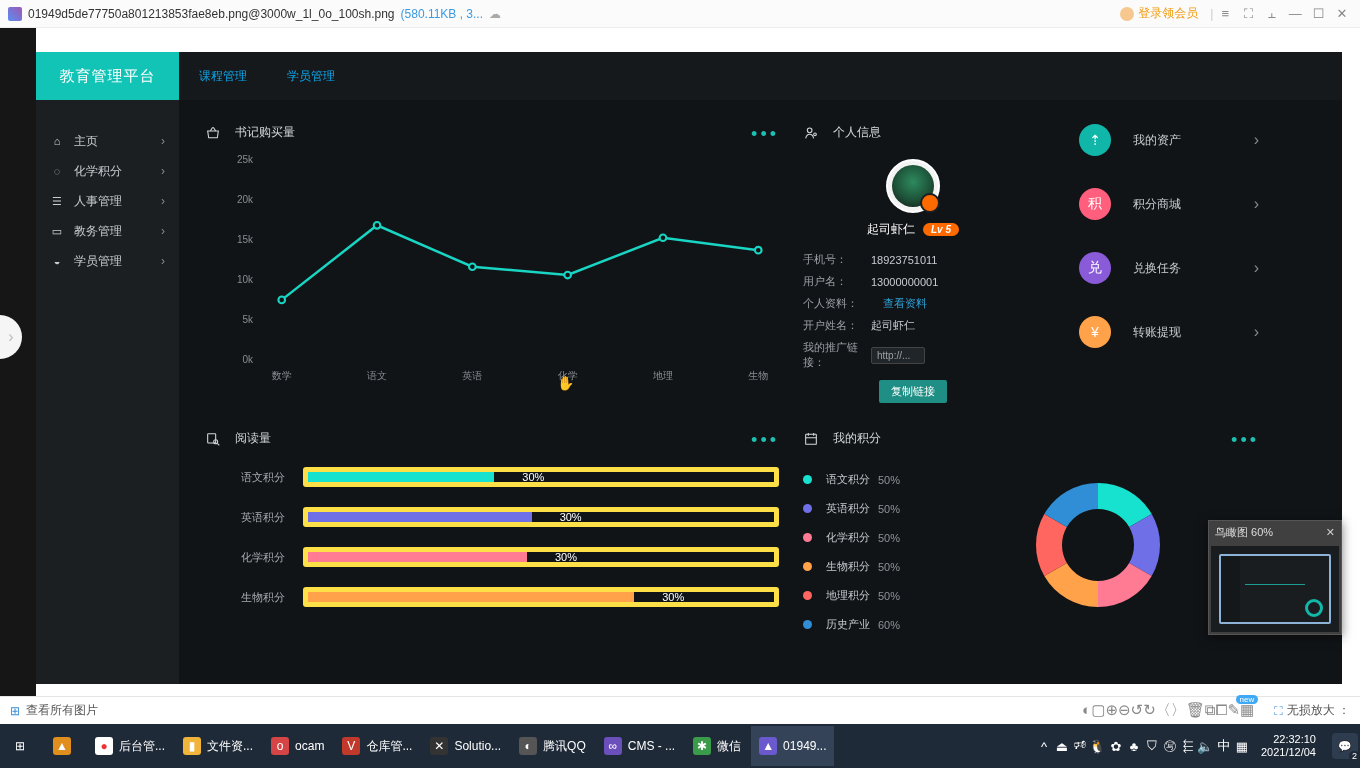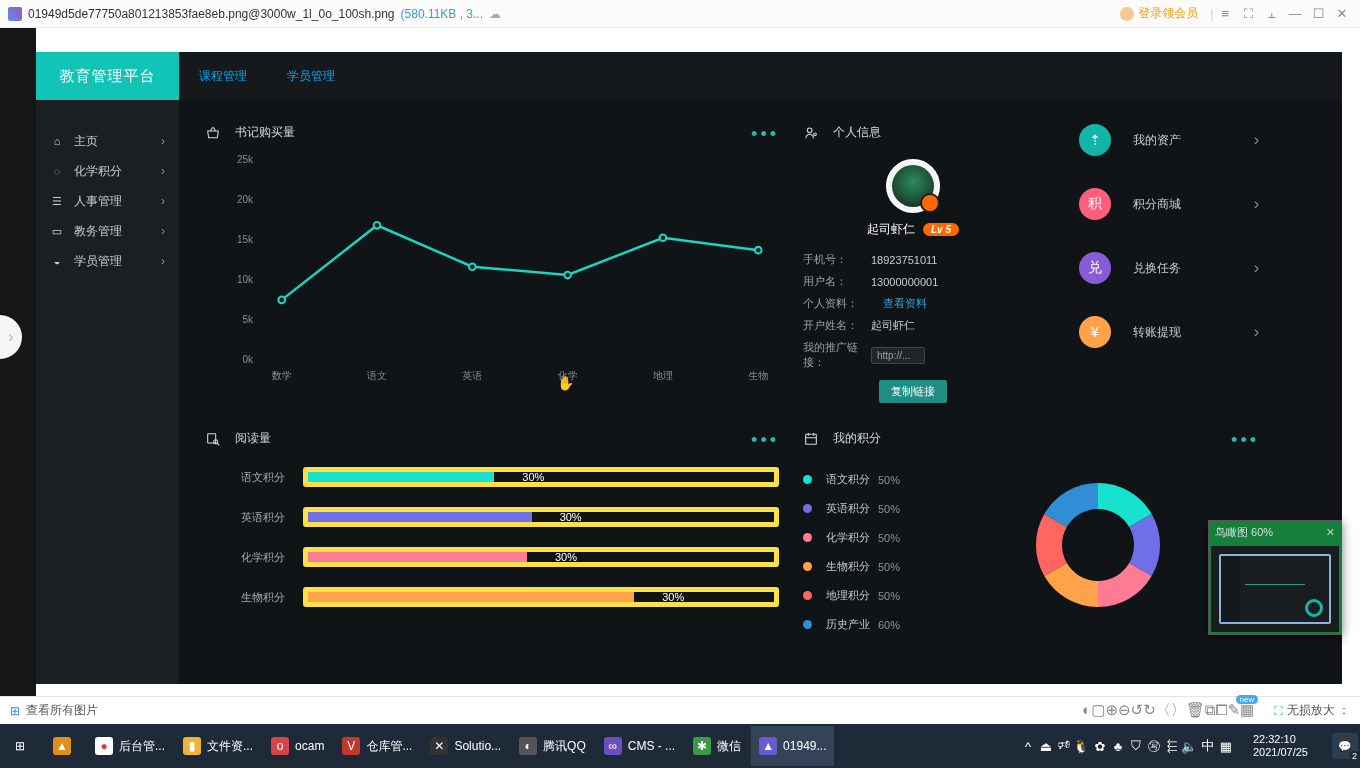--- a/index.html
+++ b/index.html
@@ -83,21 +83,21 @@
 
   
   .points-card{position:absolute;left:624px;top:330px;width:456px;}
   .legend{position:absolute;left:0;top:42px;width:140px;}
   .legend-row{display:flex;align-items:center;font-size:11px;color:#c3c8cc;margin-bottom:14px;}
   .legend-row .dot{width:9px;height:9px;border-radius:50%;margin-right:14px;}
   .legend-row .pct{color:#8d9398;margin-left:8px;}
   .donut{position:absolute;left:210px;top:30px;}
 
   
-  .birdview{position:absolute;right:18px;top:520px;width:134px;background:#15803d;border:1px solid #555;box-shadow:0 2px 10px rgba(0,0,0,.5);}
+  .birdview{position:absolute;right:18px;top:520px;width:134px;background:#404040;border:1px solid #555;box-shadow:0 2px 10px rgba(0,0,0,.5);}
   .birdview .bv-title{display:flex;justify-content:space-between;align-items:center;color:#ddd;font-size:11px;padding:4px 6px;}
   .birdview .bv-title .x{color:#ccc;cursor:default;}
   .birdview .bv-body{height:86px;background:#1a1d20;margin:2px;display:flex;align-items:center;justify-content:center;position:relative;}
   .mini-dash{position:absolute;inset:8px;border:2px solid #8db3d9;border-radius:2px;}
   .mini-dash .mini-side{position:absolute;left:0;top:0;bottom:0;width:18%;background:#14181b;}
   .mini-dash .mini-chart{position:absolute;left:22%;right:22%;top:18%;height:26%;border-bottom:1px solid #1b9c92;}
   .mini-dash .mini-donut{position:absolute;right:6%;bottom:8%;width:18px;height:18px;border:3px solid #11b7a9;border-radius:50%;}
 
   
   .viewer-bar{position:absolute;left:0;right:0;bottom:44px;height:28px;background:#fff;border-top:1px solid #e5e5e5;display:flex;align-items:center;padding:0 10px;font-size:12px;color:#555;}
@@ -105,21 +105,21 @@
   .viewer-bar .vb-spacer{flex:1;}
   .viewer-bar .tool{width:28px;text-align:center;color:#888;font-size:15px;cursor:default;}
   .viewer-bar .zoom-text{color:#555;}
 
   
   .taskbar{position:absolute;left:0;right:0;bottom:0;height:44px;background:#1f2a38;display:flex;align-items:center;padding:0 2px;}
   .tb-item{height:40px;display:flex;align-items:center;color:#fff;font-size:12px;padding:0 8px;margin:0 1px;}
   .tb-item.active{background:#344358;}
   .tb-item .ico{width:18px;height:18px;margin-right:6px;border-radius:3px;display:inline-flex;align-items:center;justify-content:center;font-size:12px;}
   .tb-right{margin-left:auto;display:flex;align-items:center;color:#fff;font-size:11px;}
-  .tb-right .clock{text-align:left;line-height:1.2;margin:0 18px;}
+  .tb-right .clock{text-align:right;line-height:1.2;margin:0 10px;}
   .tray-icon{width:18px;text-align:center;color:#fff;font-size:13px;}
   .notif{width:26px;height:26px;background:#2e3c4f;border-radius:4px;display:flex;align-items:center;justify-content:center;margin-left:6px;position:relative;color:#fff;}
   .notif .badge{position:absolute;right:-2px;bottom:-2px;background:#1f2a38;border-radius:8px;font-size:9px;padding:0 3px;}
 
   .tag-new{position:absolute;display:inline-block;background:#3fa9f5;color:#fff;font-size:8px;border-radius:8px;padding:0 4px;top:-6px;right:-4px;}
   .tool-wrap{position:relative;display:inline-block;}
 
   .hand-cursor{position:absolute;left:352px;top:251px;color:#fff;font-size:14px;pointer-events:none;}
 
 </style>
@@ -489,19 +489,19 @@
           <span class="tray-icon">♣</span>
           <span class="tray-icon">⛉</span>
           <span class="tray-icon">㊢</span>
           <span class="tray-icon">⬱</span>
           <span class="tray-icon">🔈</span>
           <span class="tray-icon">中</span>
           <span class="tray-icon">▦</span>
         </div>
       <div class="clock">
         <div>22:32:10</div>
-        <div>2021/07/25</div>
+        <div>2021/12/04</div>
       </div>
       <div class="notif">💬<span class="badge">2</span></div>
     </div>
   </div>
 
 </div>
 
 </body></html>

